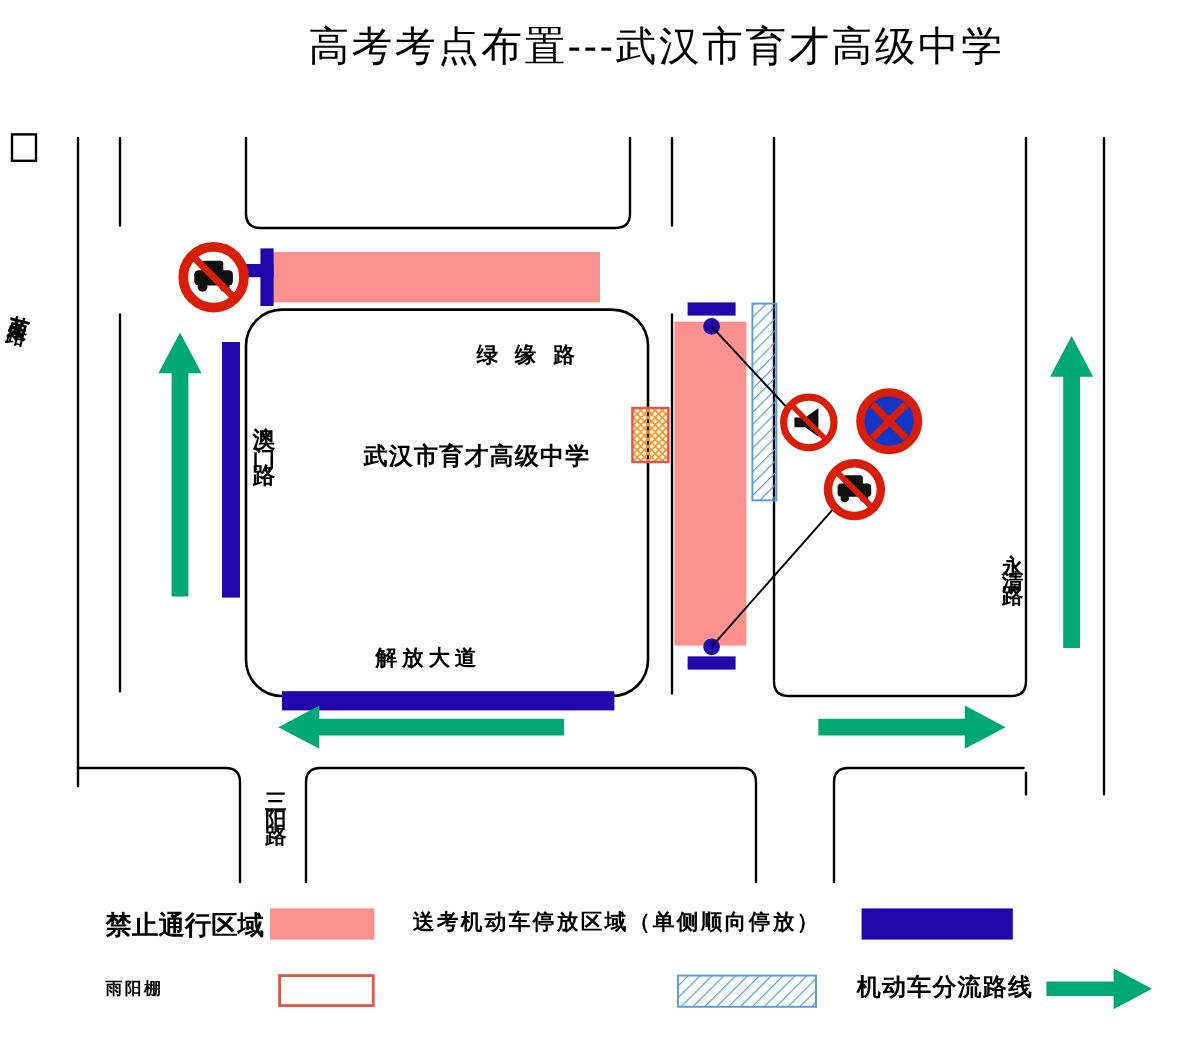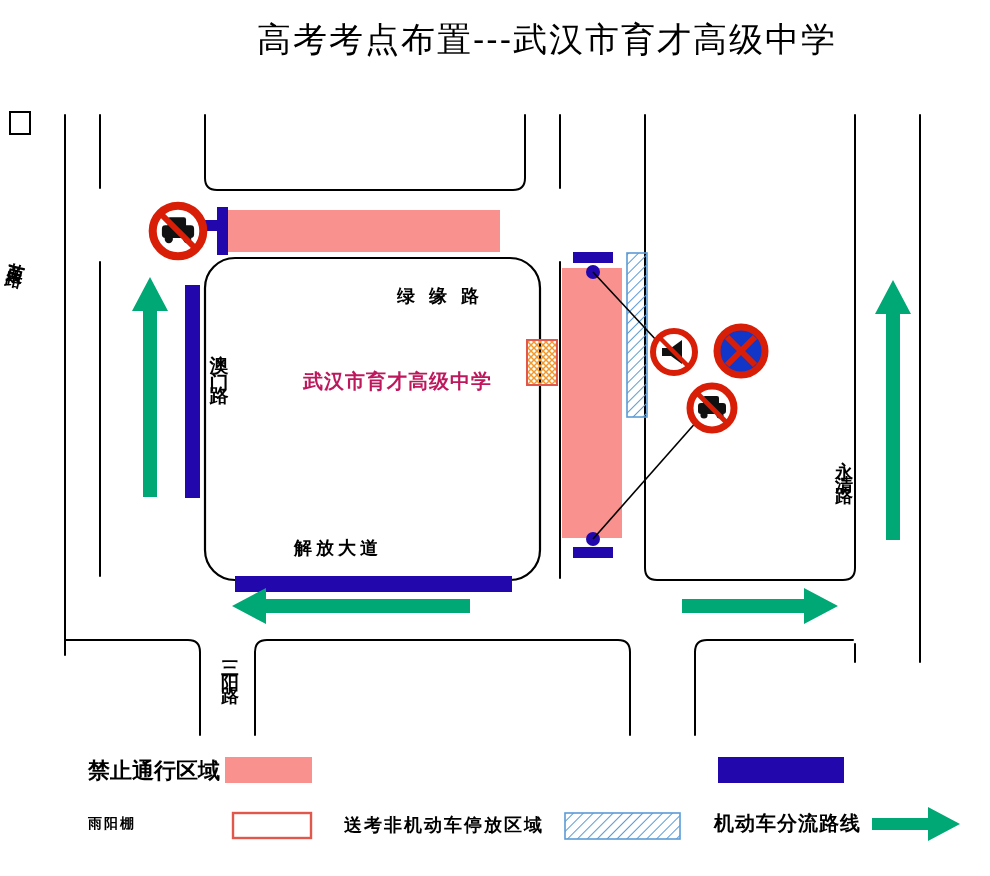--- a/index.html
+++ b/index.html
@@ -7,22 +7,22 @@
     position:relative;width:990px;height:876px;background:#fff;overflow:hidden;
     font-family:"Liberation Sans","DejaVu Sans",sans-serif;
   }
   .stage svg{position:absolute;left:0;top:0;}
   .lbl{position:absolute;font-weight:bold;color:#000;white-space:nowrap;line-height:1.05;}
   .vert{writing-mode:vertical-rl;text-orientation:upright;}
   #title{left:547px;top:22px;transform:translateX(-50%);font-size:34px;font-weight:400;letter-spacing:2px;}
   #lbl-miaoli{left:12px;top:250px;font-size:17px;letter-spacing:4px;transform:rotate(14deg);transform-origin:top center;}
   #lbl-lvyuan{left:397px;top:271px;font-size:18px;letter-spacing:14px;margin-top:16px;}
   #lbl-aomen{left:209px;top:341px;font-size:19px;letter-spacing:15px;}
-  #lbl-school{left:303px;top:371px;font-size:20px;letter-spacing:1px;color:#be185d;}
-  #lbl-jiefang{left:294px;top:539px;font-size:18px;letter-spacing:4px;}
+  #lbl-school{left:303px;top:371px;font-size:20px;letter-spacing:1px;color:#000000;}
+  #lbl-jiefang{left:313px;top:539px;font-size:18px;letter-spacing:4px;}
   #lbl-sanyang{left:220px;top:647px;font-size:18px;letter-spacing:13px;}
   #lbl-yongqing{left:834px;top:447px;font-size:18px;letter-spacing:13px;}
   #lbl-legend-nopass{left:88px;top:759px;font-size:22px;}
   #lbl-legend-motor{left:344px;top:759px;font-size:18px;letter-spacing:2px;}
   #lbl-legend-canopy{left:88px;top:816px;font-size:14px;letter-spacing:2px;}
   #lbl-legend-nonmotor{left:344px;top:816px;font-size:18px;letter-spacing:2px;}
   #lbl-legend-route{left:714px;top:813px;font-size:20px;letter-spacing:1px;}
 </style>
 </head>
 <body>
@@ -106,17 +106,17 @@
   <div class="lbl" id="title">高考考点布置---武汉市育才高级中学</div>
   <div class="lbl vert" id="lbl-miaoli">苗栗路</div>
   <div class="lbl" id="lbl-lvyuan">绿缘路</div>
   <div class="lbl vert" id="lbl-aomen">澳门路</div>
   <div class="lbl" id="lbl-school">武汉市育才高级中学</div>
   <div class="lbl" id="lbl-jiefang">解放大道</div>
   <div class="lbl vert" id="lbl-sanyang">三阳路</div>
   <div class="lbl vert" id="lbl-yongqing">永清路</div>
 
   <div class="lbl" id="lbl-legend-nopass">禁止通行区域</div>
+  <div class="lbl" id="lbl-legend-motor">送考机动车停放区域（单侧顺向停放）</div>
   <div class="lbl" id="lbl-legend-canopy">雨阳棚</div>
-  <div class="lbl" id="lbl-legend-nonmotor">送考非机动车停放区域</div>
   <div class="lbl" id="lbl-legend-route">机动车分流路线</div>
 
 </div>
 
 </body></html>

